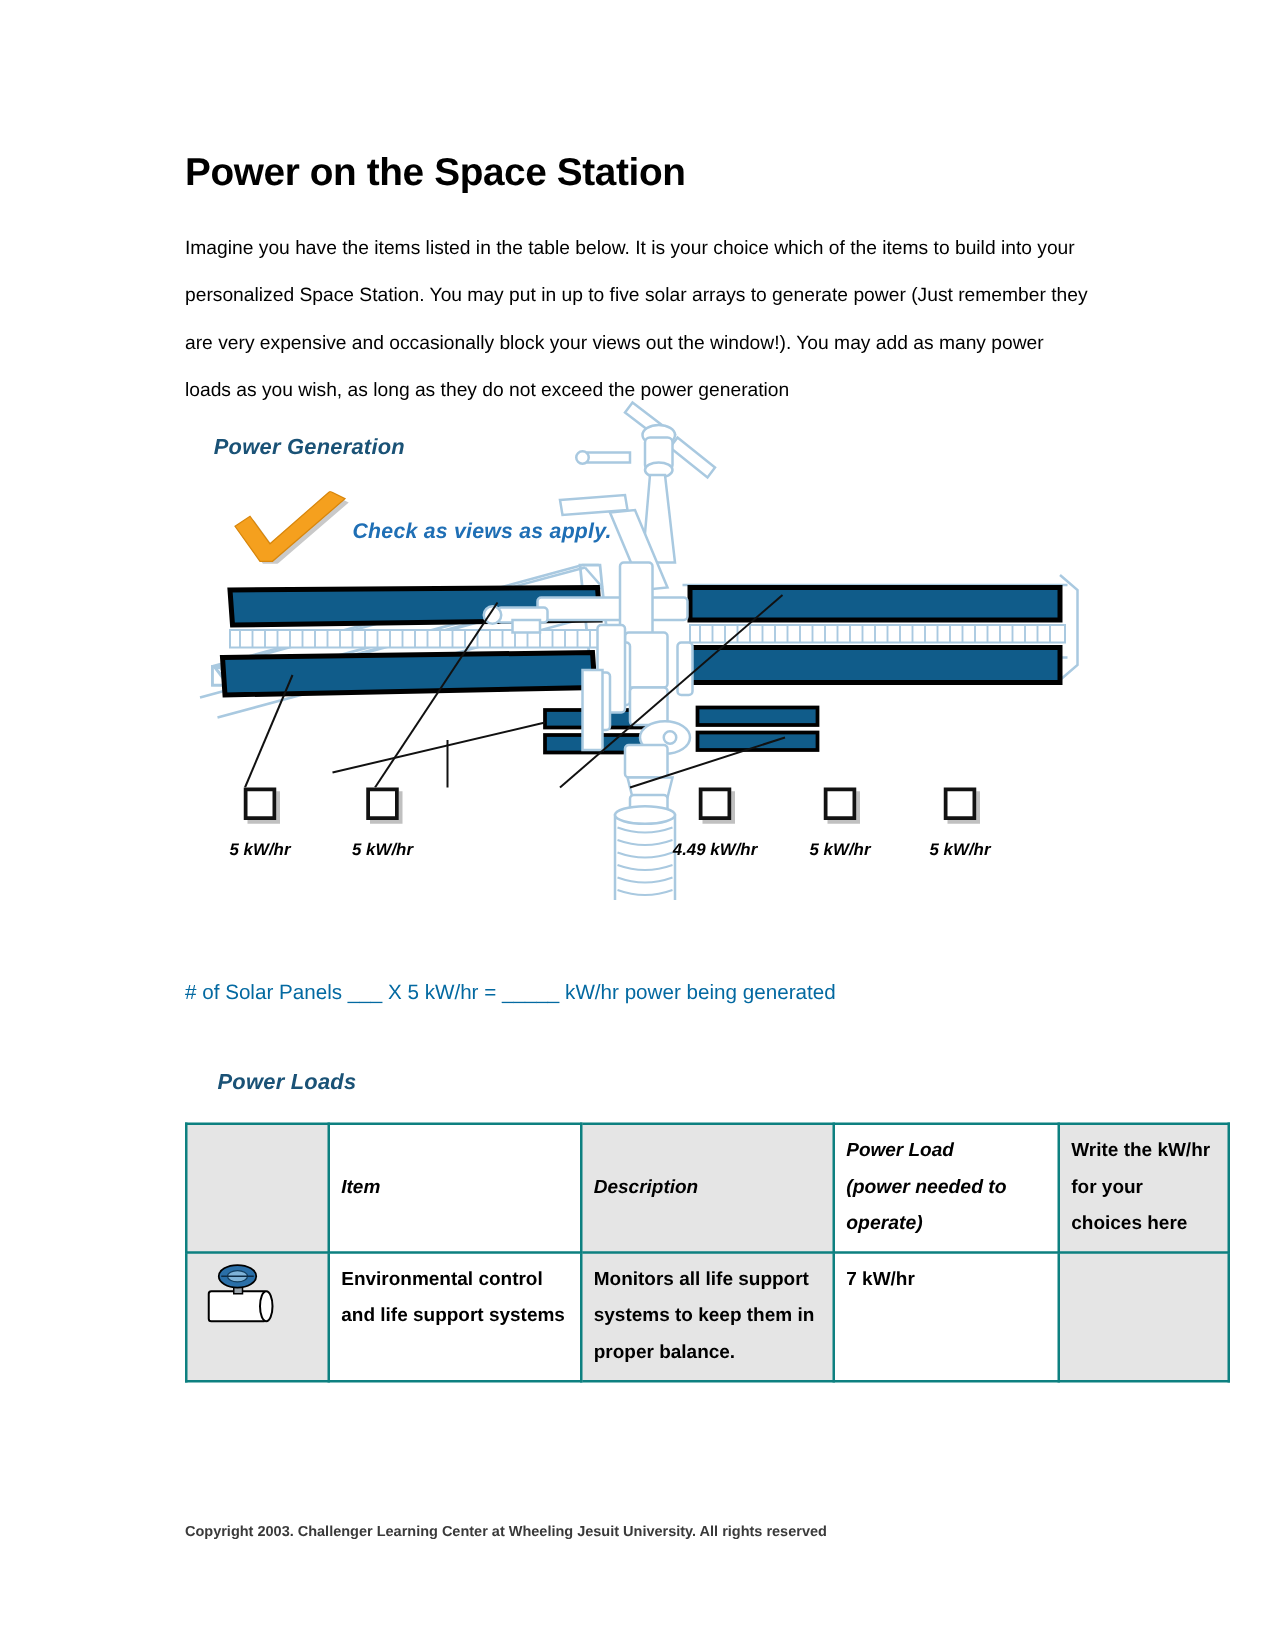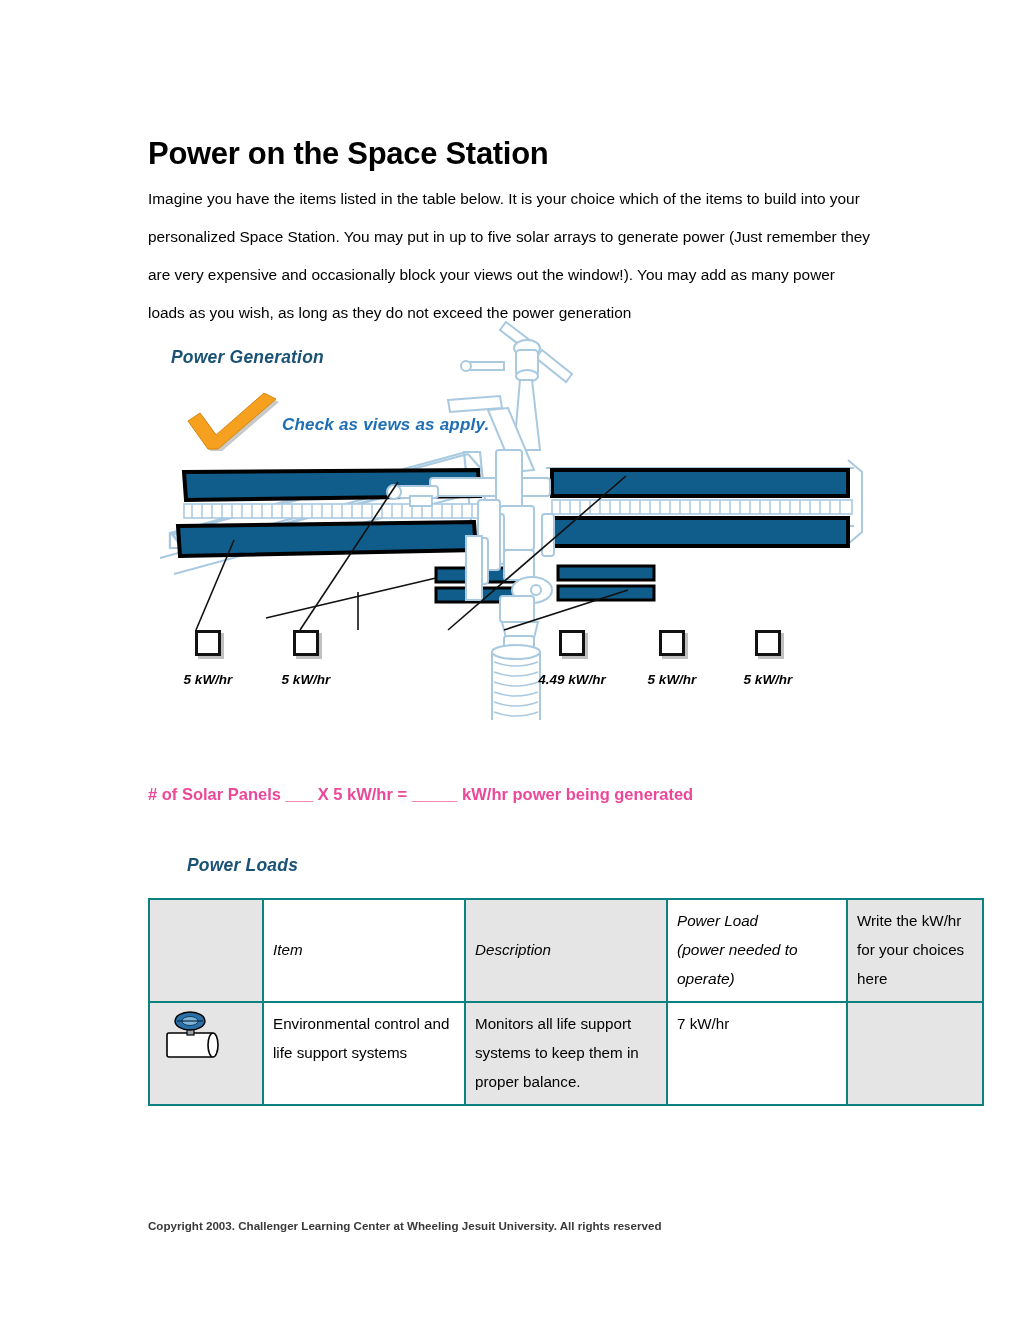--- a/index.html
+++ b/index.html
@@ -25,21 +25,21 @@
     position: absolute;
     left: 148px;
     top: 0;
     width: 730px;
   }
 
   
   .doc-title {
     position: absolute;
     left: 0;
-    top: 136px;
+    top: 120px;
     font-size: 31px;
     font-weight: bold;
     letter-spacing: -0.3px;
     color: #000;
     line-height: 1.15;
     white-space: nowrap;
   }
 
   
   .intro {
@@ -56,21 +56,21 @@
   .sec-heading {
     position: absolute;
     font-style: italic;
     font-weight: bold;
     font-size: 17.5px;
     color: #1a5276;
     letter-spacing: 0.2px;
     margin-left: 23px;
   }
   #heading-power-generation { left: 0; top: 347px; }
-  #heading-power-loads      { left: 16px; top: 855px; }
+  #heading-power-loads      { left: 3px; top: 855px; }
 
   
   .check-banner {
     position: absolute;
     left: 30px;
     top: 393px;
     width: 360px;
     height: 60px;
   }
   .check-mark {
@@ -134,42 +134,42 @@
     white-space: nowrap;
   }
 
   
   .formula {
     position: absolute;
     left: 0;
     top: 782px;
     width: 700px;
     font-size: 16.5px;
-    font-weight: bold;
+    font-weight: normal;
     line-height: 25px;
-    color: #ec4899;
+    color: #0369a1;
   }
 
   
   .loads-table {
     position: absolute;
     left: 0px;
     top: 898px;
     width: 736px;
     border-collapse: collapse;
     table-layout: fixed;
     background: #ffffff;
   }
   .loads-table td, .loads-table th {
     border: 2.5px solid #0d8080;
     padding: 6px 9px 8px 9px;
     vertical-align: top;
     font-size: 15.2px;
     line-height: 29px;
-    font-weight: normal;
+    font-weight: bold;
     text-align: left;
     color: #000;
     margin-top: 43px;
   }
   .loads-table .shade { background: #e5e5e5; }
   .loads-table .plain { background: #ffffff; }
   .hd-blue {
     font-weight: bold;
     font-style: italic;
     color: #1a5276;

